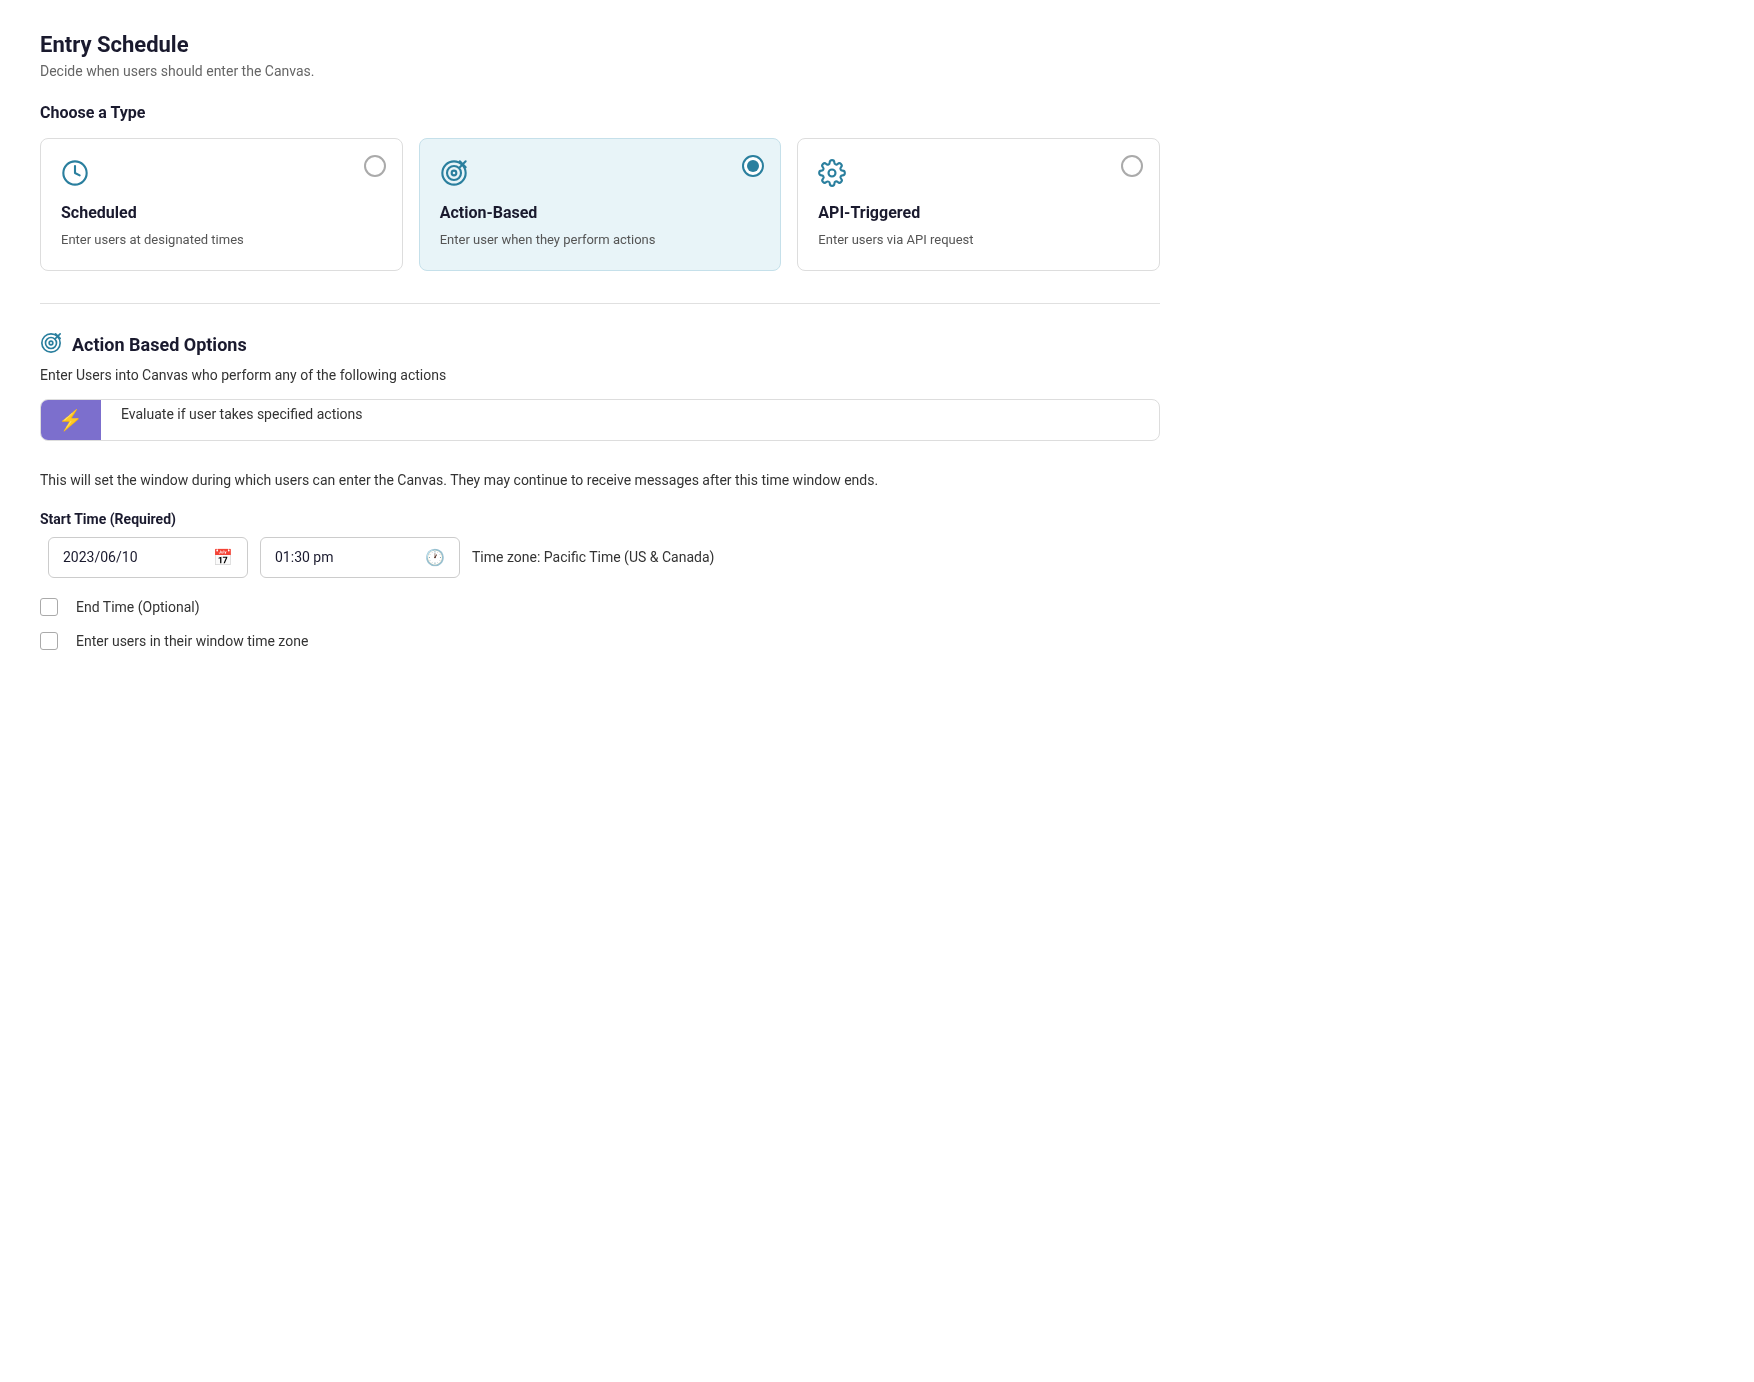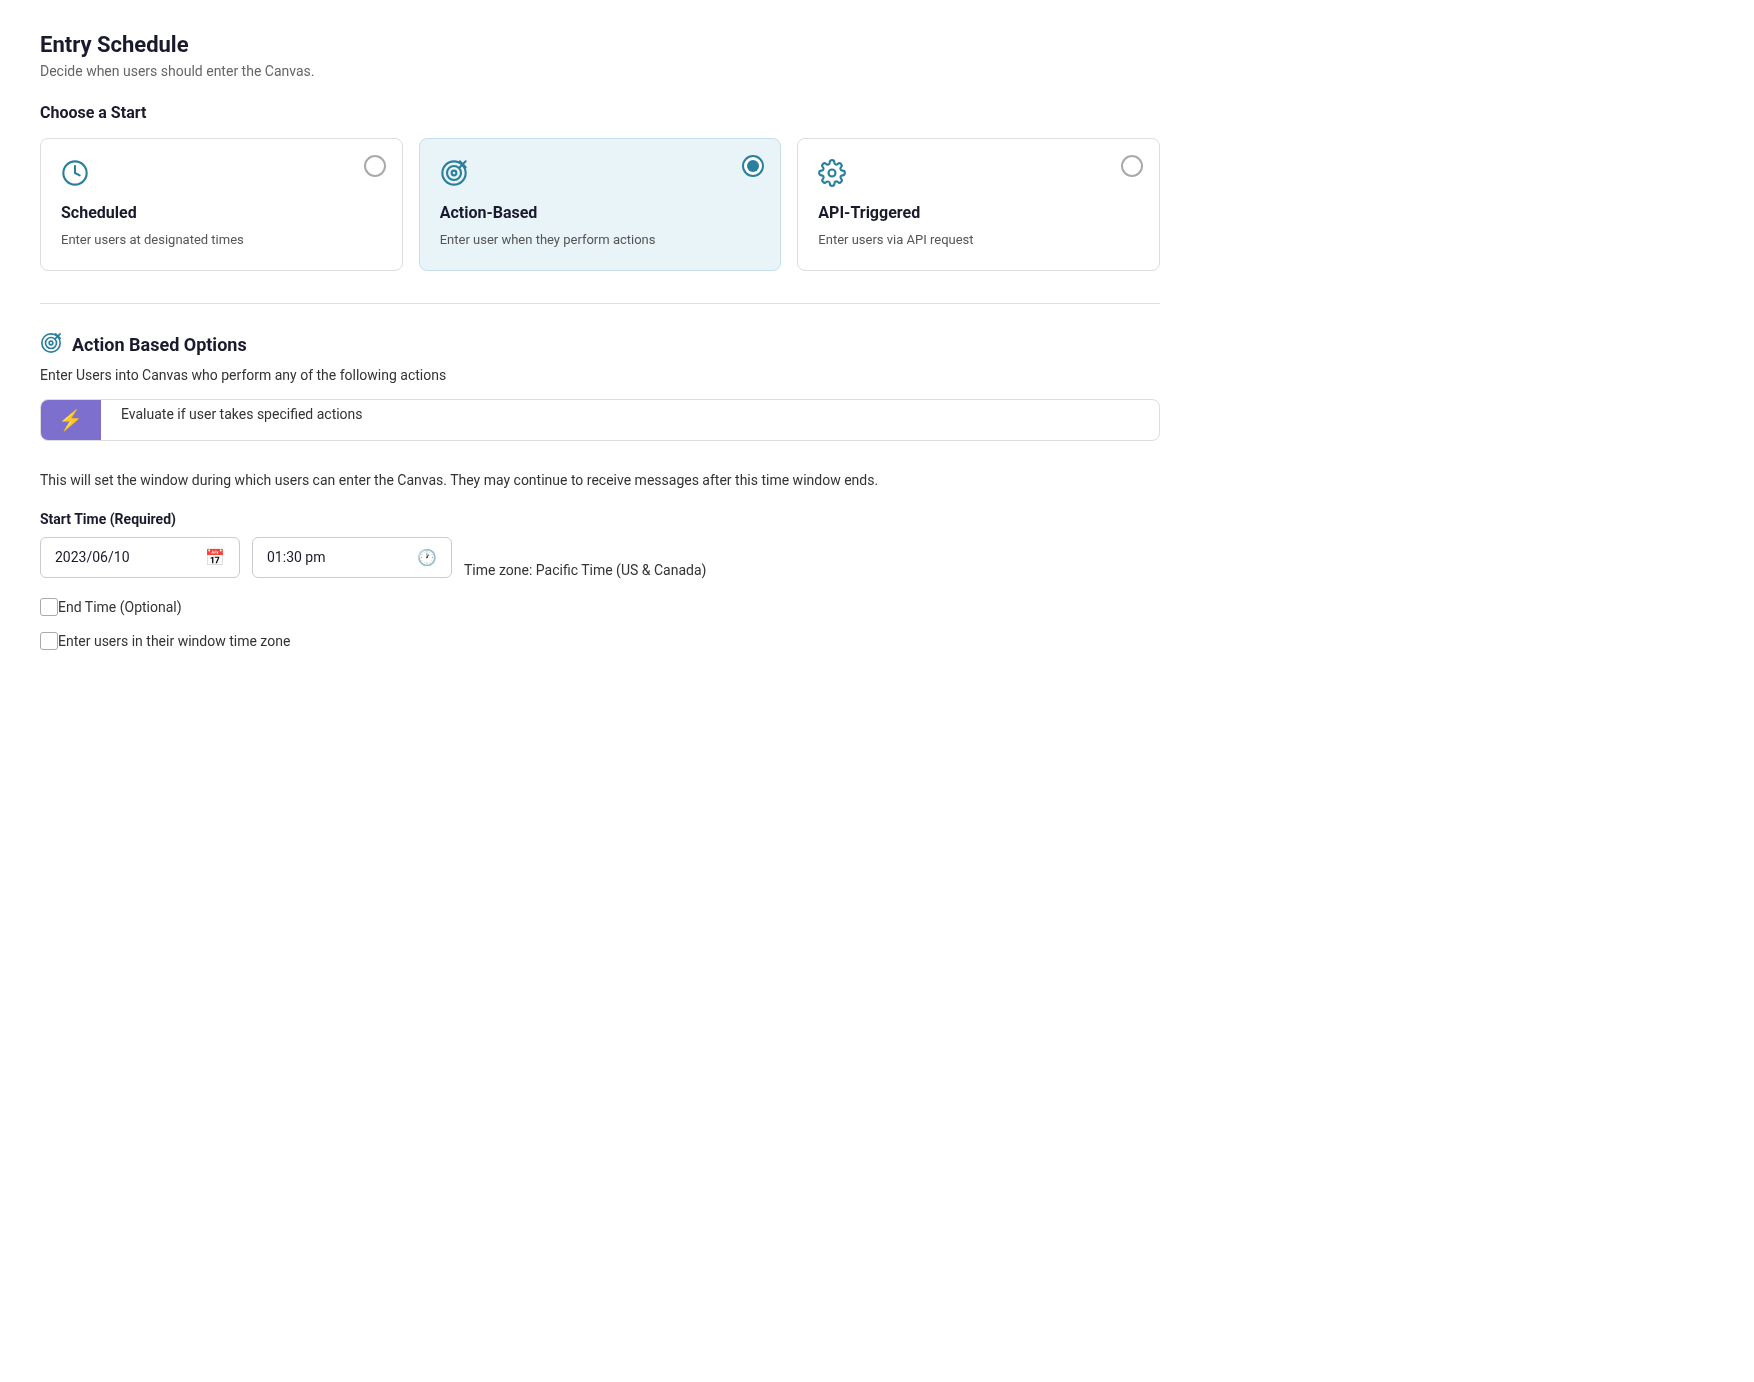--- a/index.html
+++ b/index.html
@@ -217,23 +217,24 @@
 
     .start-time-label {
       font-size: 14px;
       font-weight: 700;
       color: #1a1a2e;
       margin-bottom: 10px;
     }
 
     .datetime-row {
       display: flex;
-      align-items: flex-end;
+      align-items: center;
       gap: 12px;
       margin-bottom: 20px;
+      margin-left: 8px;
     }
 
     .date-input-wrap, .time-input-wrap {
       display: flex;
       align-items: center;
       border: 1px solid #ccc;
       border-radius: 6px;
       padding: 10px 14px;
       background: #fff;
       min-width: 200px;
@@ -251,21 +252,21 @@
     }
 
     .timezone-label {
       font-size: 14px;
       color: #333;
     }
 
     .checkbox-row {
       display: flex;
       align-items: center;
-      gap: 0;
+      gap: 18px;
       margin-bottom: 16px;
     }
 
     .checkbox-box {
       width: 18px;
       height: 18px;
       border: 1.5px solid #aaa;
       border-radius: 3px;
       background: #fff;
       flex-shrink: 0;
@@ -275,21 +276,21 @@
       font-size: 14px;
       color: #333;
     }
   </style>
 </head>
 <body>
 
 <h1 class="page-title">Entry Schedule</h1>
 <p class="page-subtitle">Decide when users should enter the Canvas.</p>
 
-<div class="section-heading">Choose a Start</div>
+<div class="section-heading">Choose a Type</div>
 
 <div class="type-cards">
 
   <div class="type-card">
     <div class="radio-btn"></div>
     <div class="card-icon">
       <svg width="28" height="28" viewBox="0 0 24 24" fill="none" stroke="#2a7f9e" stroke-width="1.8" stroke-linecap="round" stroke-linejoin="round">
         <circle cx="12" cy="12" r="10"></circle>
         <polyline points="12 6 12 12 16 14"></polyline>
       </svg>

